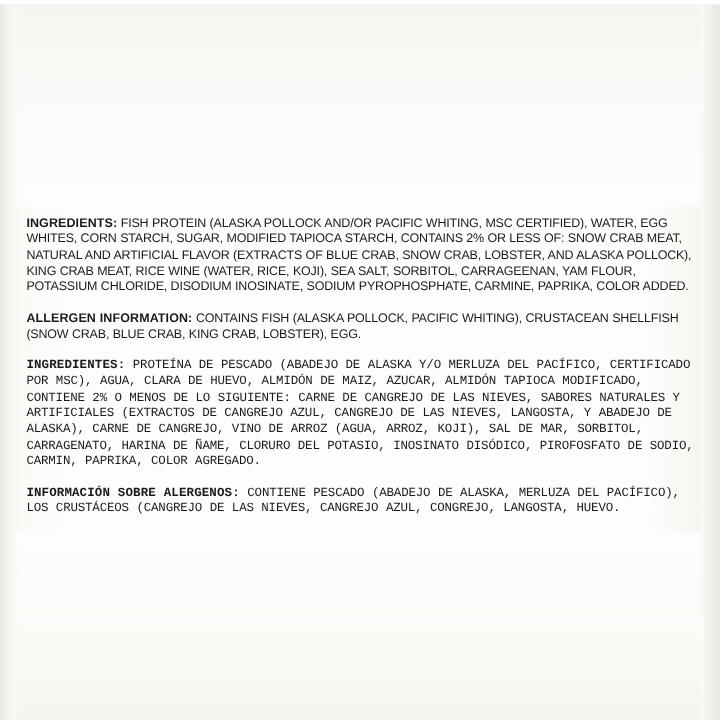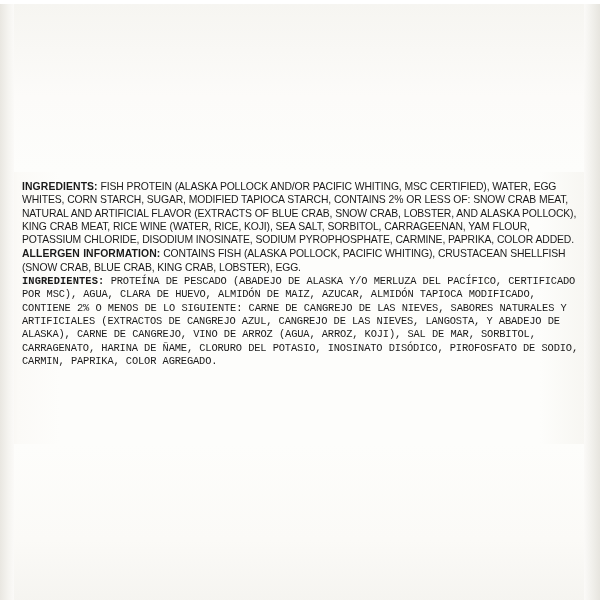--- a/index.html
+++ b/index.html
@@ -80,21 +80,21 @@
   .para {
     color: #1a1a1a;
     font-size: 10.4px;
     line-height: 13.3px;
     letter-spacing: -0.15px;
     text-align: left;
     margin: 0 0 0 0;
     word-spacing: 0.2px;
   }
   .para + .para {
-    margin-top: 1px;
+    margin-top: 13px;
   }
   .gap {
     margin-top: 8px;
   }
   .heading {
     font-weight: bold;
     letter-spacing: 0.1px;
   }
   .spanish {
     font-style: normal;
@@ -121,15 +121,18 @@
     </p>
 
     <p class="para">
       <span class="heading inline">ALLERGEN INFORMATION:</span><span class="inline"> CONTAINS FISH (ALASKA POLLOCK, PACIFIC WHITING), CRUSTACEAN SHELLFISH (SNOW CRAB, BLUE CRAB, KING CRAB, LOBSTER), EGG.</span>
     </p>
 
     <p class="para gap spanish">
       <span class="heading inline">INGREDIENTES:</span><span class="inline"> PROTEÍNA DE PESCADO (ABADEJO DE ALASKA Y/O MERLUZA DEL PACÍFICO, CERTIFICADO POR MSC), AGUA, CLARA DE HUEVO, ALMIDÓN DE MAIZ, AZUCAR, ALMIDÓN TAPIOCA MODIFICADO, CONTIENE 2% O MENOS DE LO SIGUIENTE: CARNE DE CANGREJO DE LAS NIEVES, SABORES NATURALES Y ARTIFICIALES (EXTRACTOS DE CANGREJO AZUL, CANGREJO DE LAS NIEVES, LANGOSTA, Y ABADEJO DE ALASKA), CARNE DE CANGREJO, VINO DE ARROZ (AGUA, ARROZ, KOJI), SAL DE MAR, SORBITOL, CARRAGENATO, HARINA DE ÑAME, CLORURO DEL POTASIO, INOSINATO DISÓDICO, PIROFOSFATO DE SODIO, CARMIN, PAPRIKA, COLOR AGREGADO.</span>
     </p>
 
+    <p class="para spanish">
+      <span class="heading inline">INFORMACIÓN SOBRE ALERGENOS:</span><span class="inline"> CONTIENE PESCADO (ABADEJO DE ALASKA, MERLUZA DEL PACÍFICO), LOS CRUSTÁCEOS (CANGREJO DE LAS NIEVES, CANGREJO AZUL, CONGREJO, LANGOSTA, HUEVO.</span>
+    </p>
 
   </div>
 </div>
 
 </body></html>

